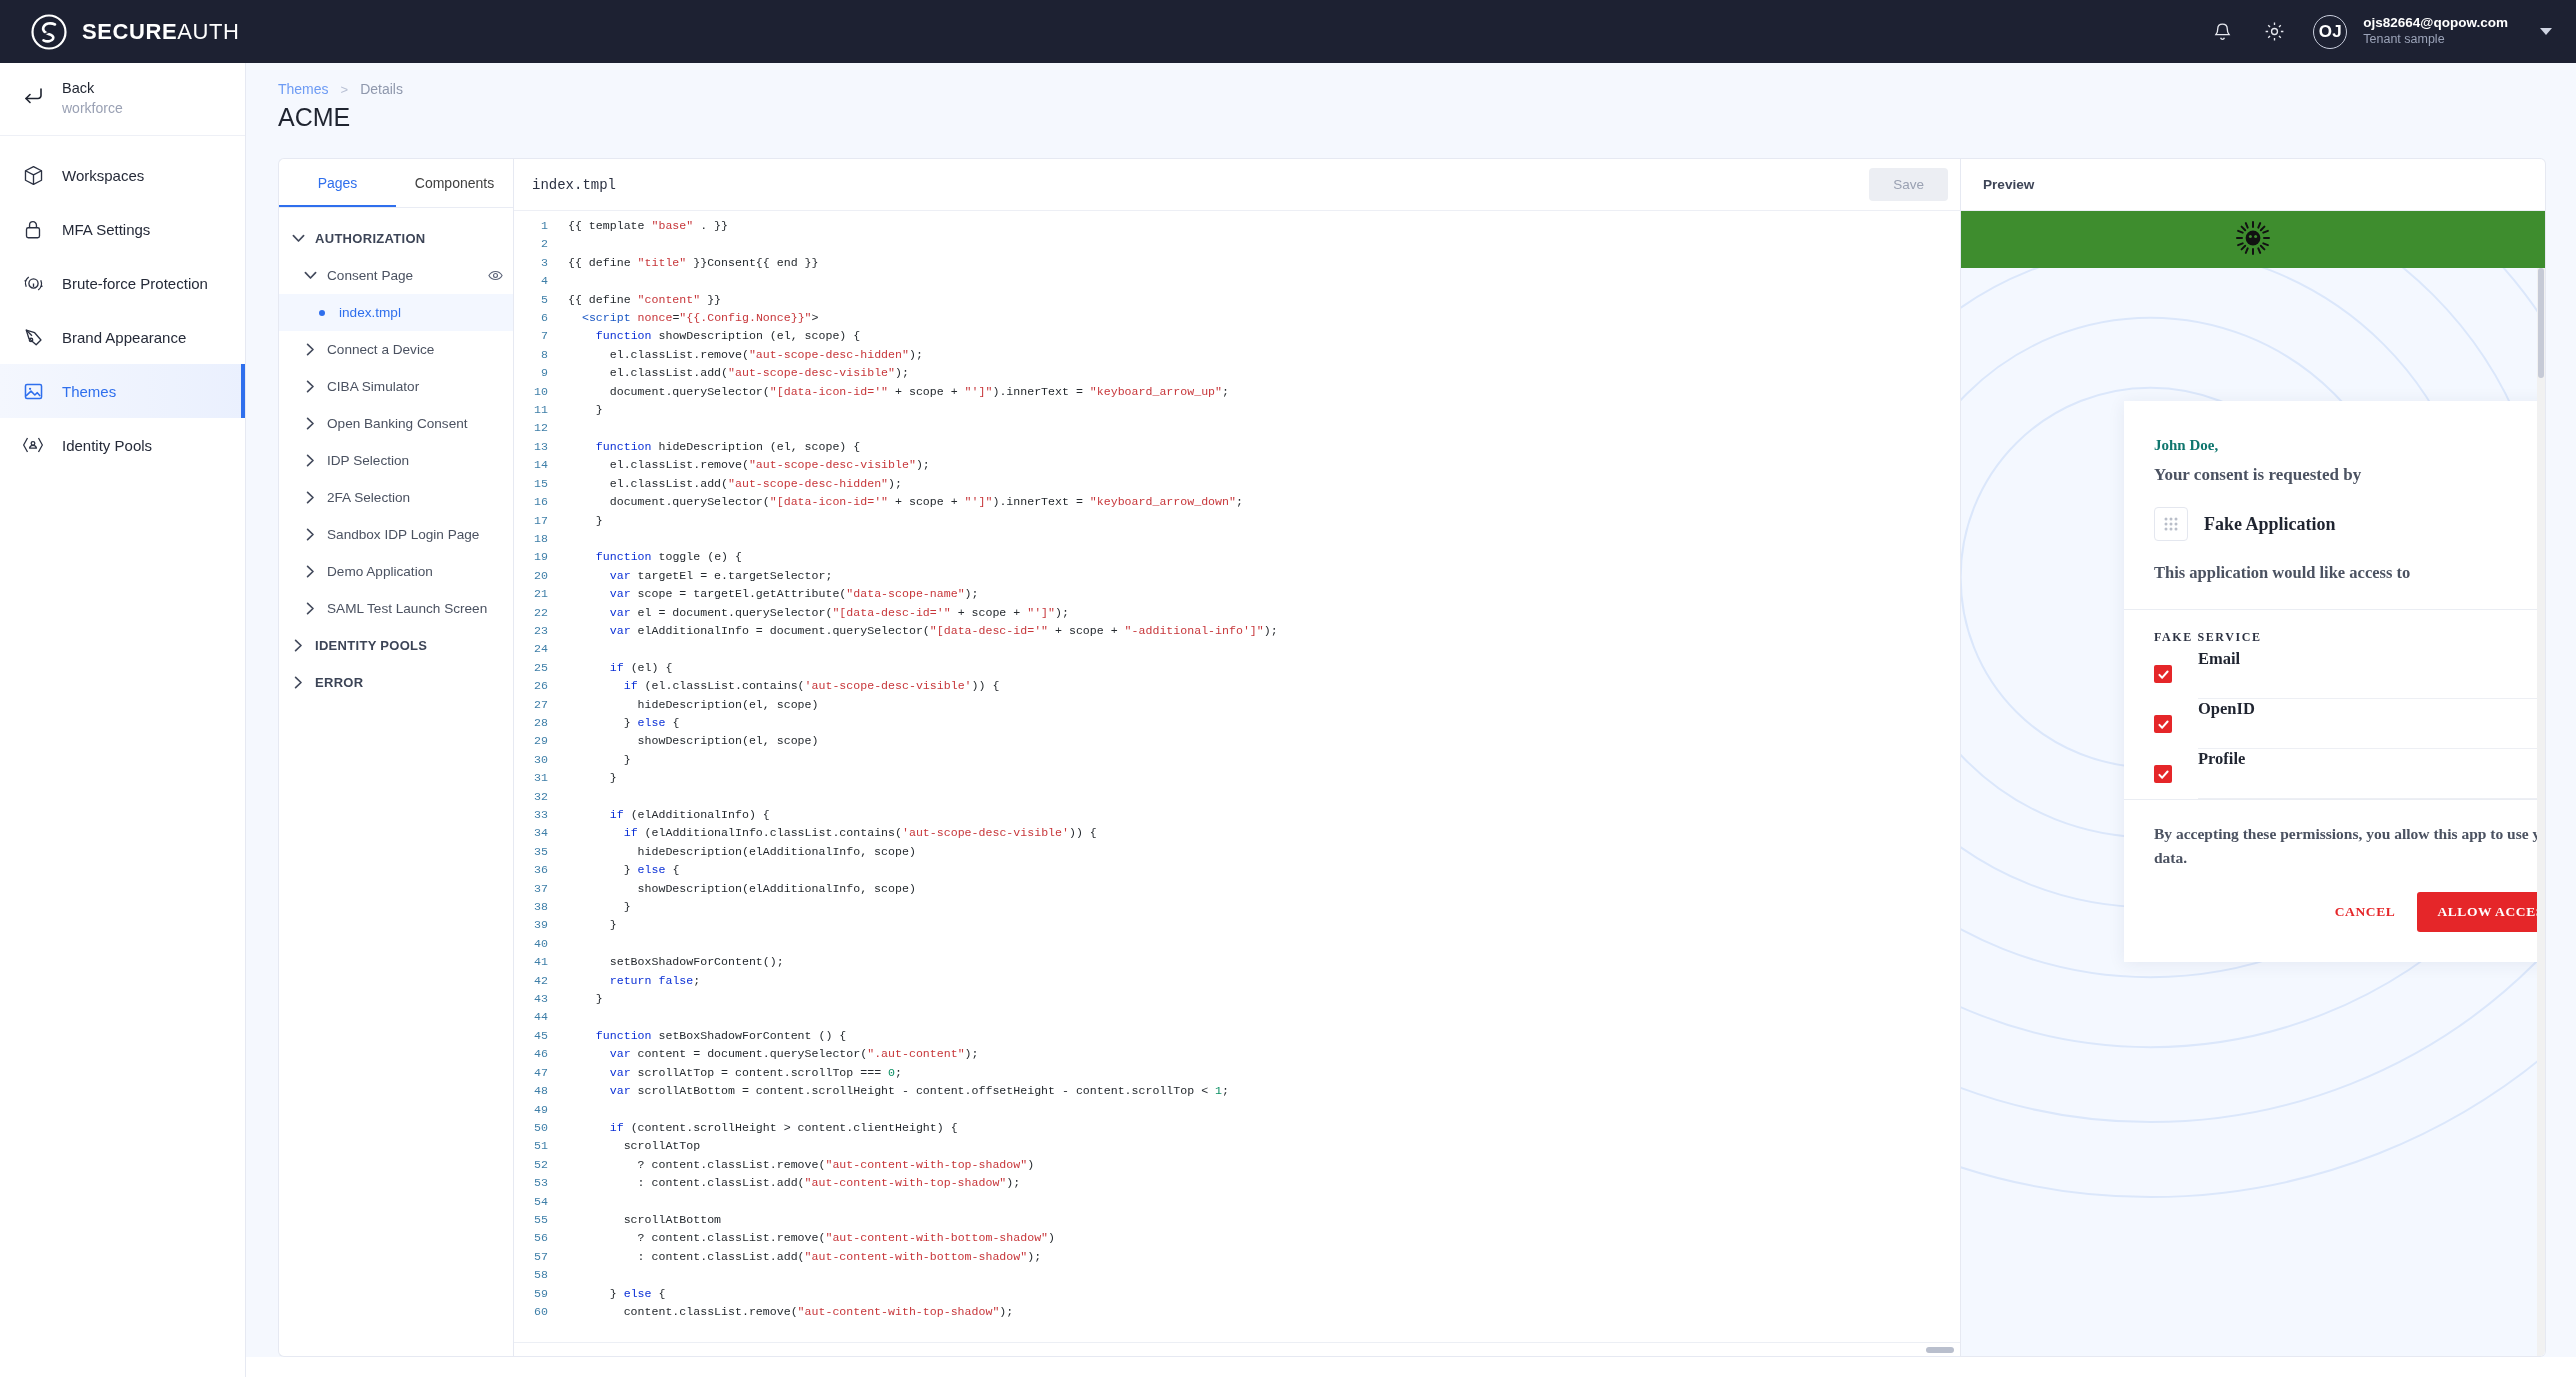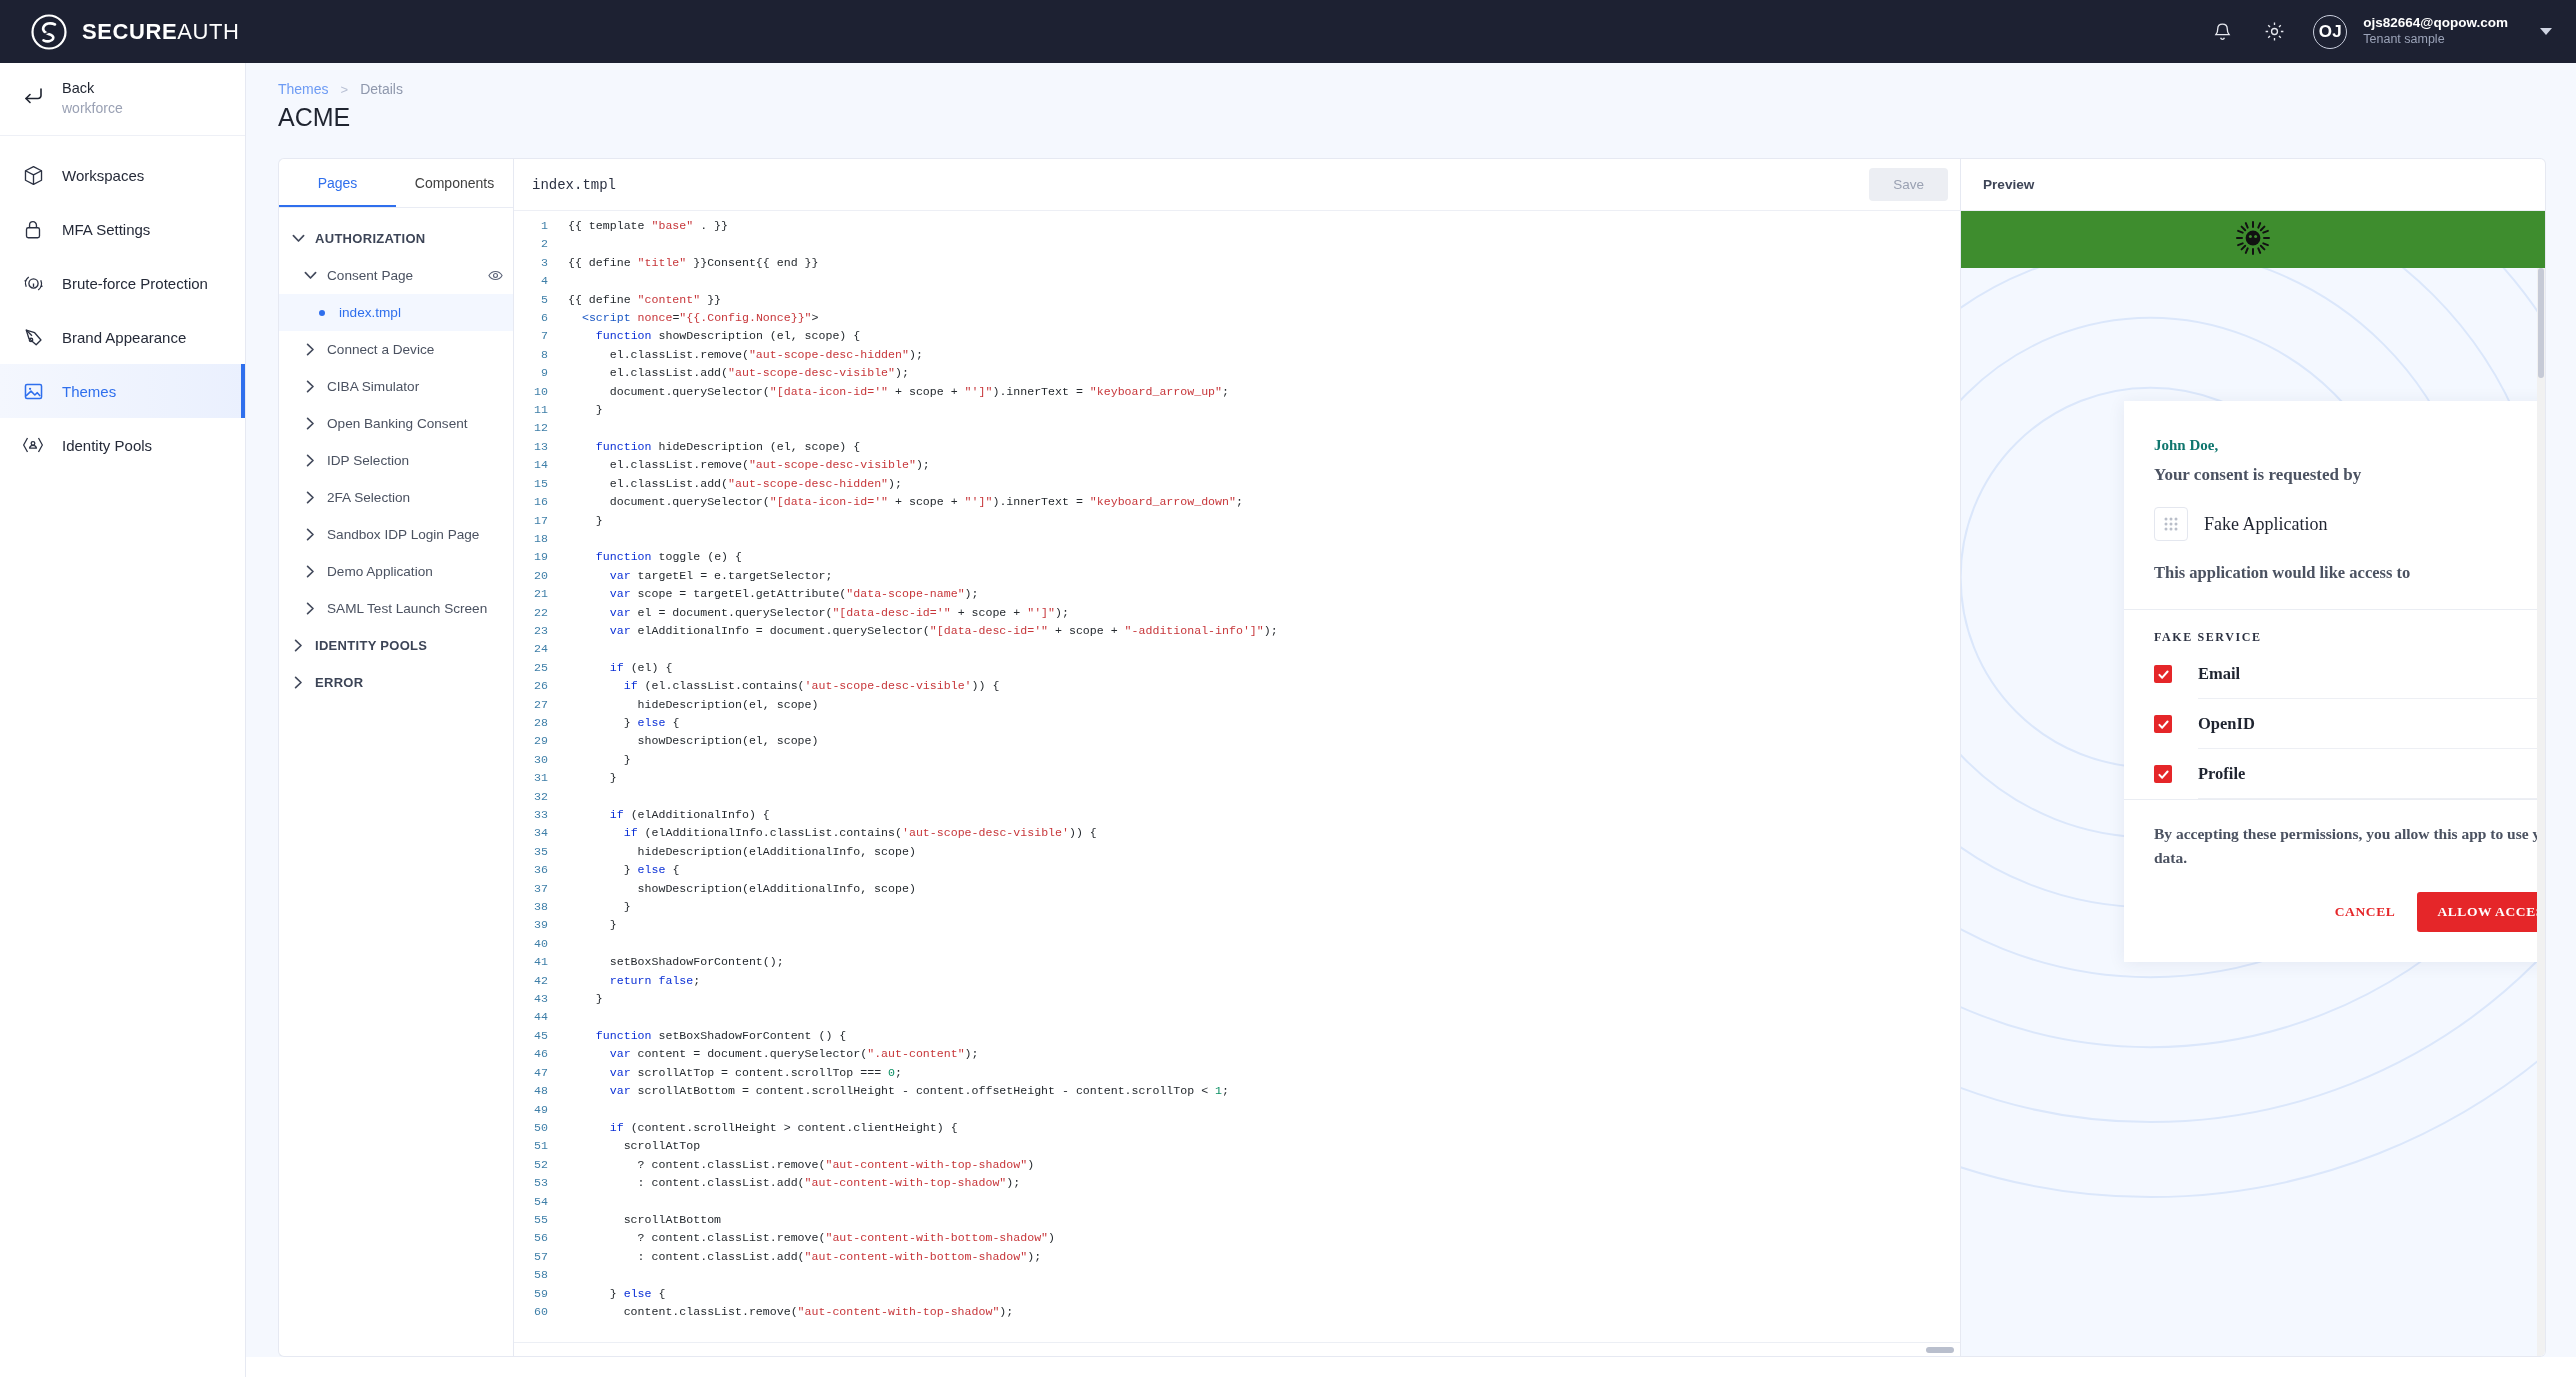--- a/index.html
+++ b/index.html
@@ -185,36 +185,36 @@
     font-family:"Liberation Serif", serif;
   }
   .cc-pad { padding: 36px 30px 26px 30px; }
   .cc-name { font-size: 15px; font-weight:700; color:#0f766e; }
   .cc-sub { font-size: 17px; font-weight:700; color:#4b5261; margin-top: 11px;}
   .cc-app { display:flex; align-items:center; gap:16px; margin-top: 22px; }
   .cc-app-ic {
     width:34px;height:34px;border:1px solid #e4e7ef;border-radius:4px;
     display:flex;align-items:center;justify-content:center;
   }
-  .cc-app-name { font-size:18px; font-weight:400; color:#1f2430; }
+  .cc-app-name { font-size:18px; font-weight:700; color:#1f2430; }
   .cc-like { font-size:16.5px; color:#4b5261; font-weight:700; margin-top:22px; }
   .cc-div { height:1px; background:#eaedf3; }
   .cc-scope-head {
     font-size:12px; font-weight:700; letter-spacing:1.6px; color:#2b3142;
     padding: 20px 30px 4px 30px;
   }
   .cc-row {
     display:flex; align-items:center; gap:0; padding: 0 30px; height: 50px;
   }
   .cbx {
     width:18px;height:18px;border-radius:2px;background:#e52629;
     display:flex;align-items:center;justify-content:center; flex:none;
   }
   .cc-row .rowtxt {
-    margin-left: 26px; flex:1; display:flex; align-items:center;
+    margin-left: 26px; flex:1; display:flex; align-items:flex-start;
     height:100%; border-bottom: 1px solid #edeff4;
     font-size:16.5px; font-weight:700; color:#1f2430;
   }
   .cc-row:last-of-type .rowtxt { border-bottom: none; }
   .cc-note { padding: 22px 30px 0 30px; font-size:15.5px; color:#4b5261; font-weight:700; line-height:1.55;}
   .cc-actions { display:flex; align-items:center; justify-content:flex-end; gap:22px; padding: 22px 30px 30px 30px; }
   .btn-cancel {
     background:none;border:none;color:#e52629;font-weight:700;font-size:13.5px;
     letter-spacing:0.6px; font-family:"Liberation Serif", serif; cursor:pointer;
   }

